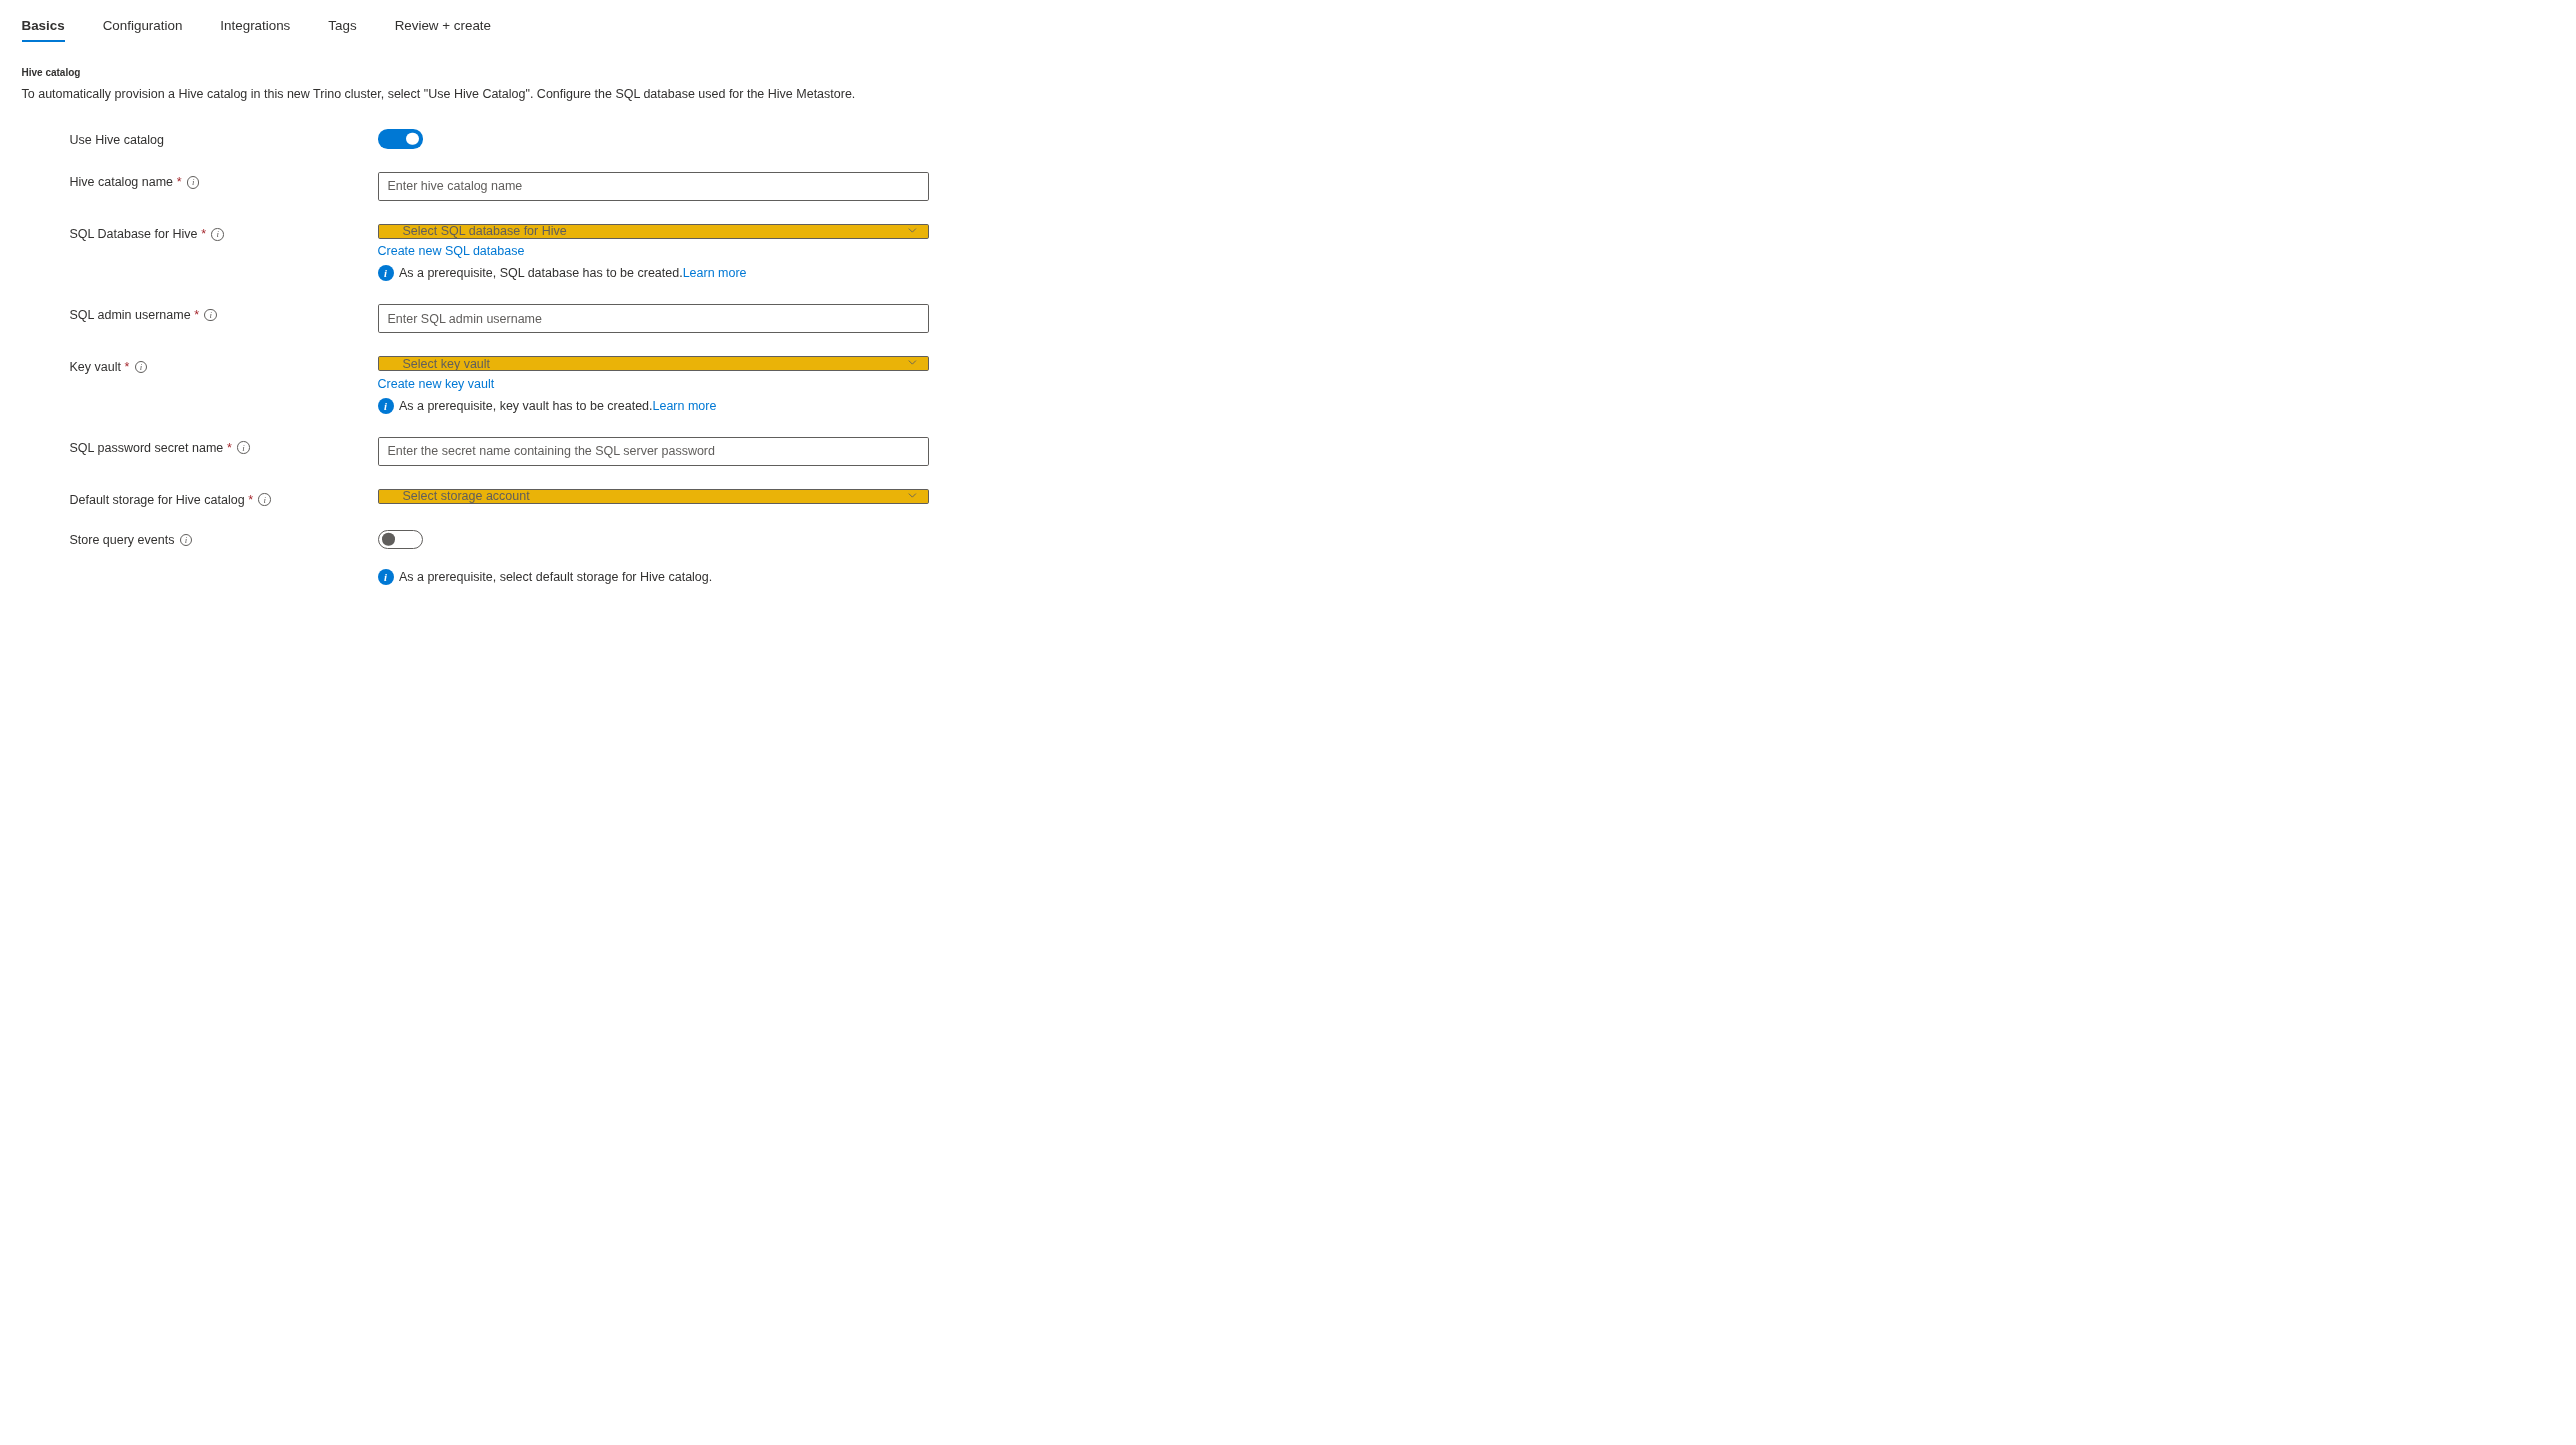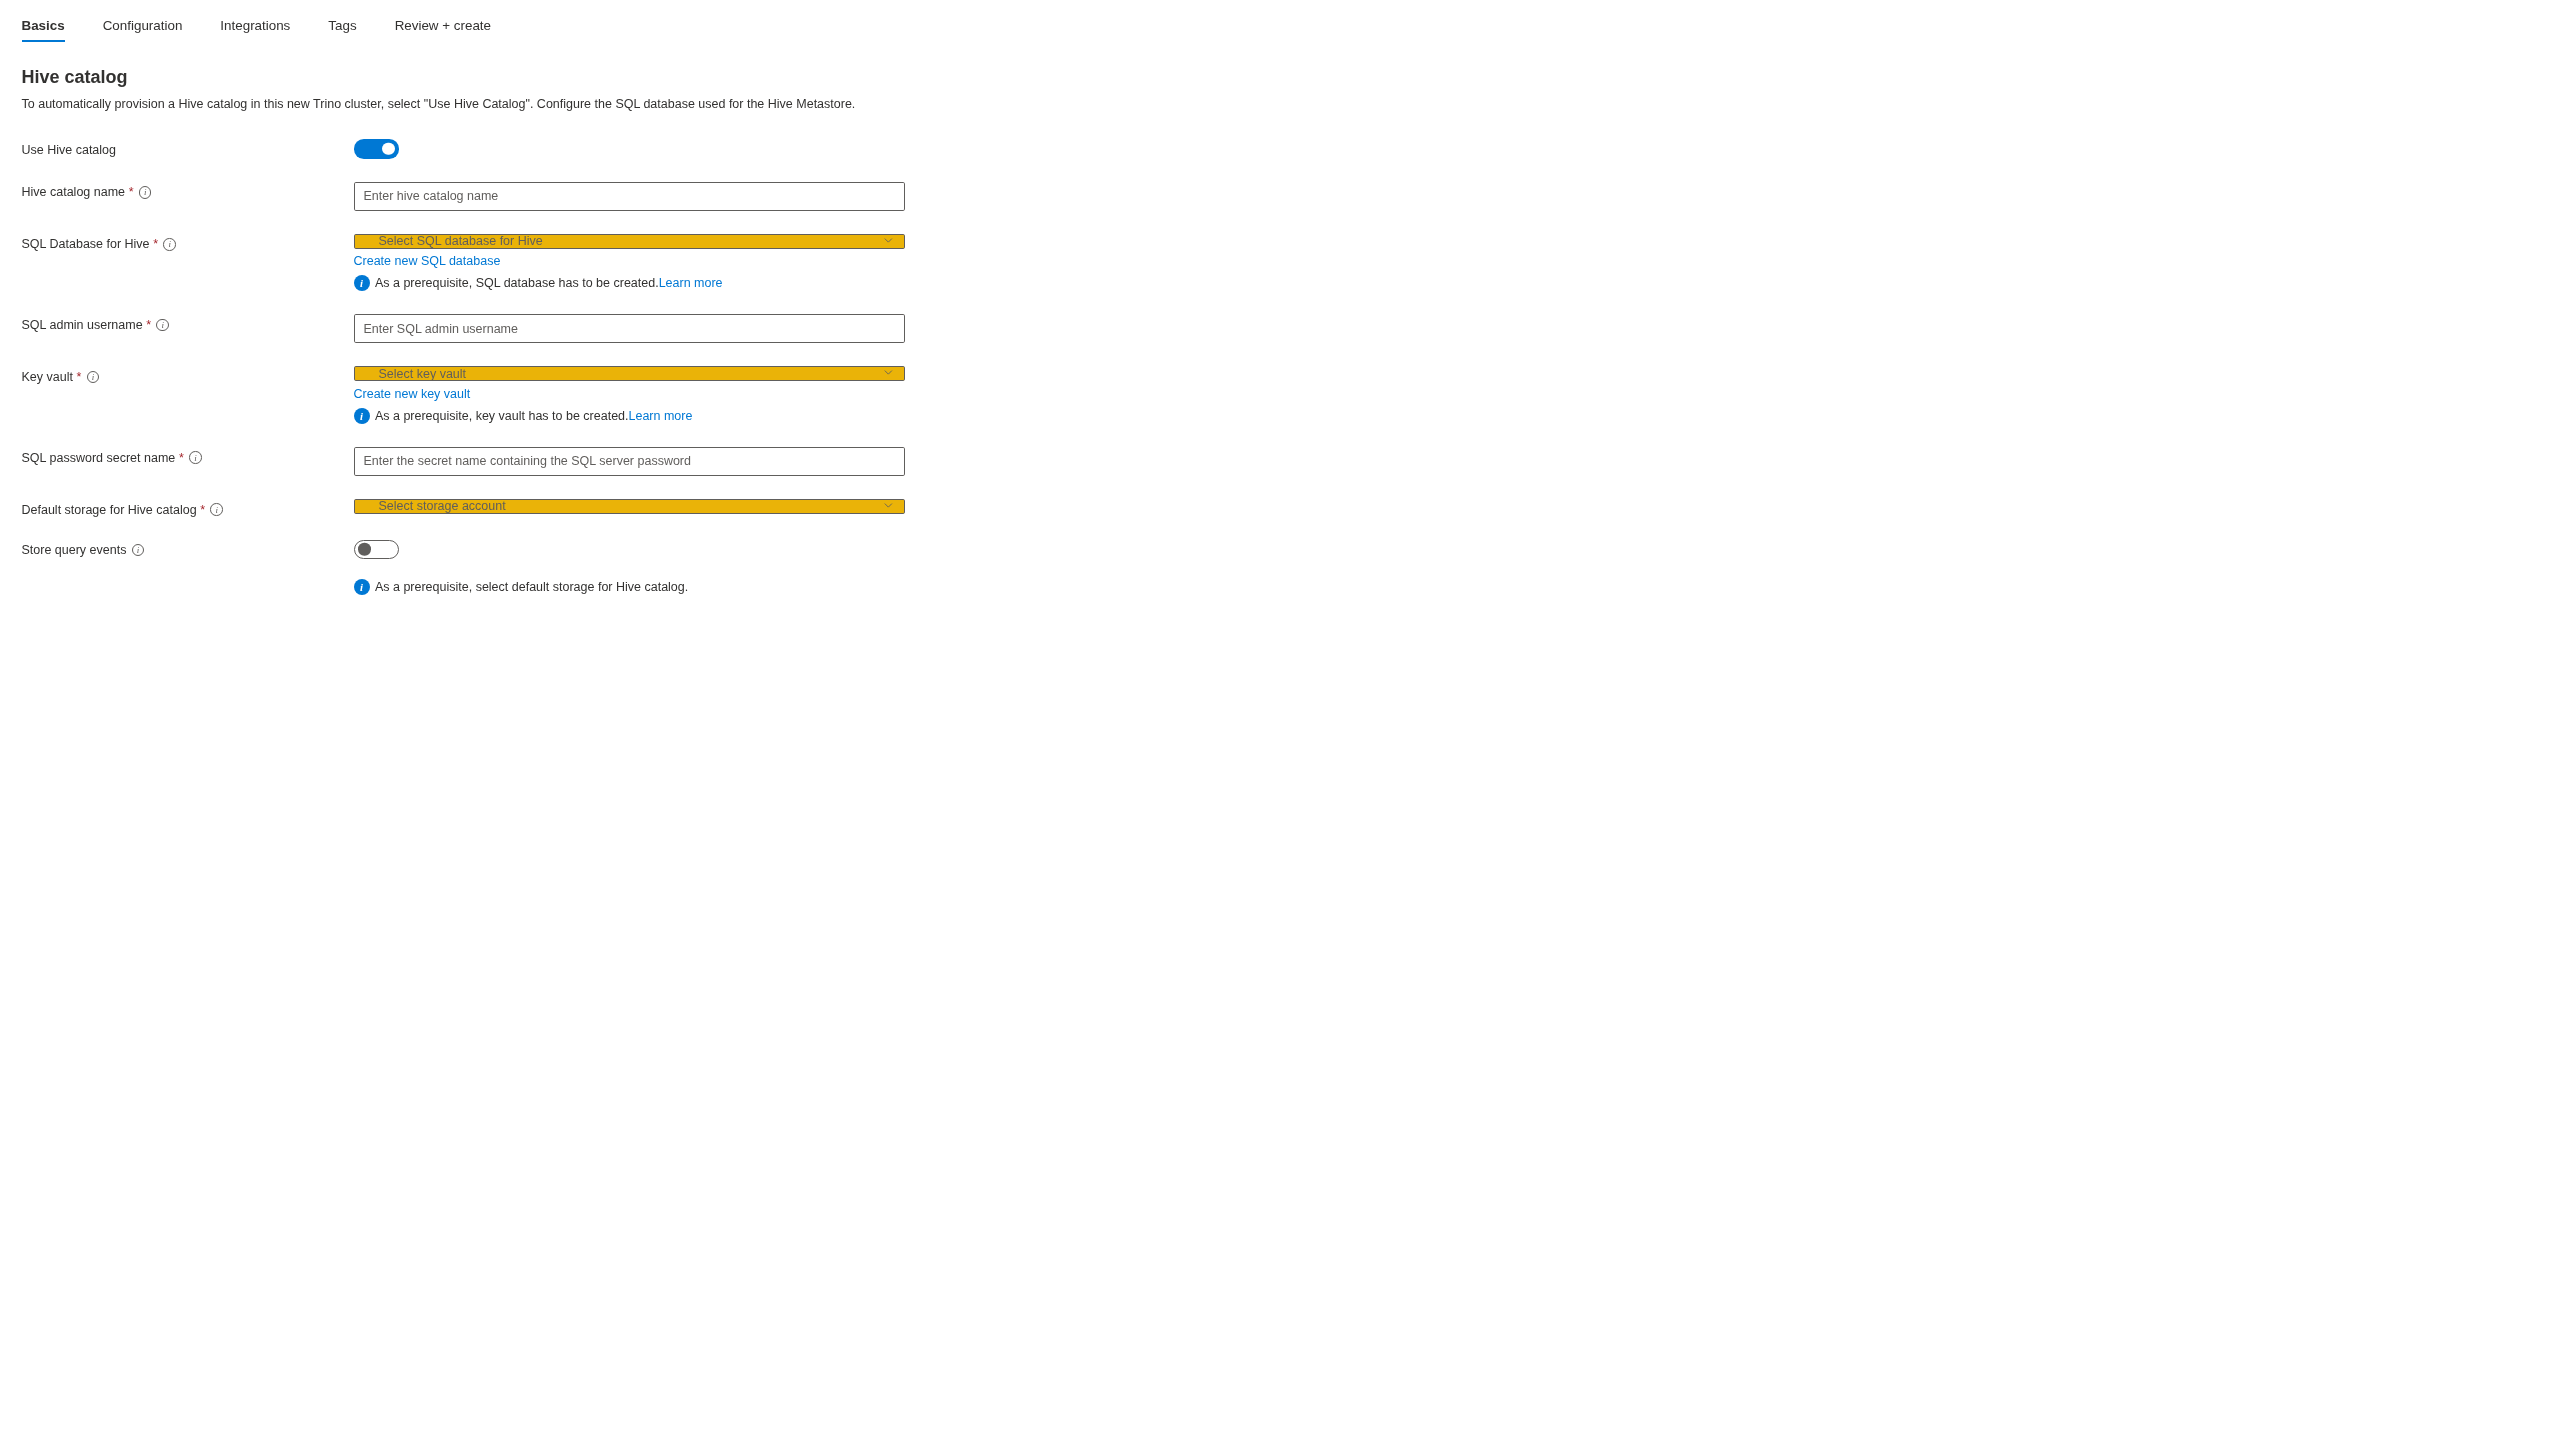--- a/index.html
+++ b/index.html
@@ -6,24 +6,24 @@
     body {
       font-family: 'Segoe UI', -apple-system, BlinkMacSystemFont, sans-serif;
       background: #ffffff;
       color: #323130;
       padding: 18px 21.5px;
       font-size: 12.5px;
     }
     .tabs { display: flex; gap: 38px; border-bottom: none; margin-bottom: 25px; }
     .tab { font-size: 13.4px; color: #323130; padding-bottom: 7.2px; cursor: pointer; border-bottom: 2.7px solid transparent; }
     .tab.active { font-weight: 600; border-bottom-color: #0078d4; }
-    .section-title { font-size: 18px; font-weight: 600; color: #323130; margin-bottom: 7.2px; }
+    .section-title { font-size: 10px; font-weight: 600; color: #323130; margin-bottom: 7.2px; }
     .section-desc { font-size: 12.5px; color: #323130; line-height: 1.5; margin-bottom: 25px; max-width: 859px; }
     .form-row { display: flex; align-items: flex-start; margin-bottom: 23px; }
-    .form-label { width: 332px; flex-shrink: 0; font-size: 12.5px; color: #323130; display: flex; align-items: center; gap: 3.6px; padding-top: 3.6px; }
+    .form-label { width: 308px; flex-shrink: 0; font-size: 12.5px; color: #323130; display: flex; align-items: center; gap: 3.6px; padding-top: 3.6px; margin-left: 48px; }
     .form-control-col { width: 551px; }
     .required { color: #a4262c; }
     .info-icon { display: inline-flex; width: 12.5px; height: 12.5px; border: 0.9px solid #605e5c; border-radius: 50%; align-items: center; justify-content: center; font-size: 9px; color: #605e5c; margin-left: 1.8px; font-style: normal; }
     .info-icon::before { content: "i"; font-family: Georgia, serif; font-style: italic; }
     .text-input {
       width: 100%; height: 29px; border: 0.9px solid #605e5c; border-radius: 1.8px;
       padding: 0 9px; font-size: 12.5px; color: #323130; font-family: inherit;
     }
     .text-input::placeholder { color: #605e5c; }
     .select-wrapper { position: relative; width: 100%; }

